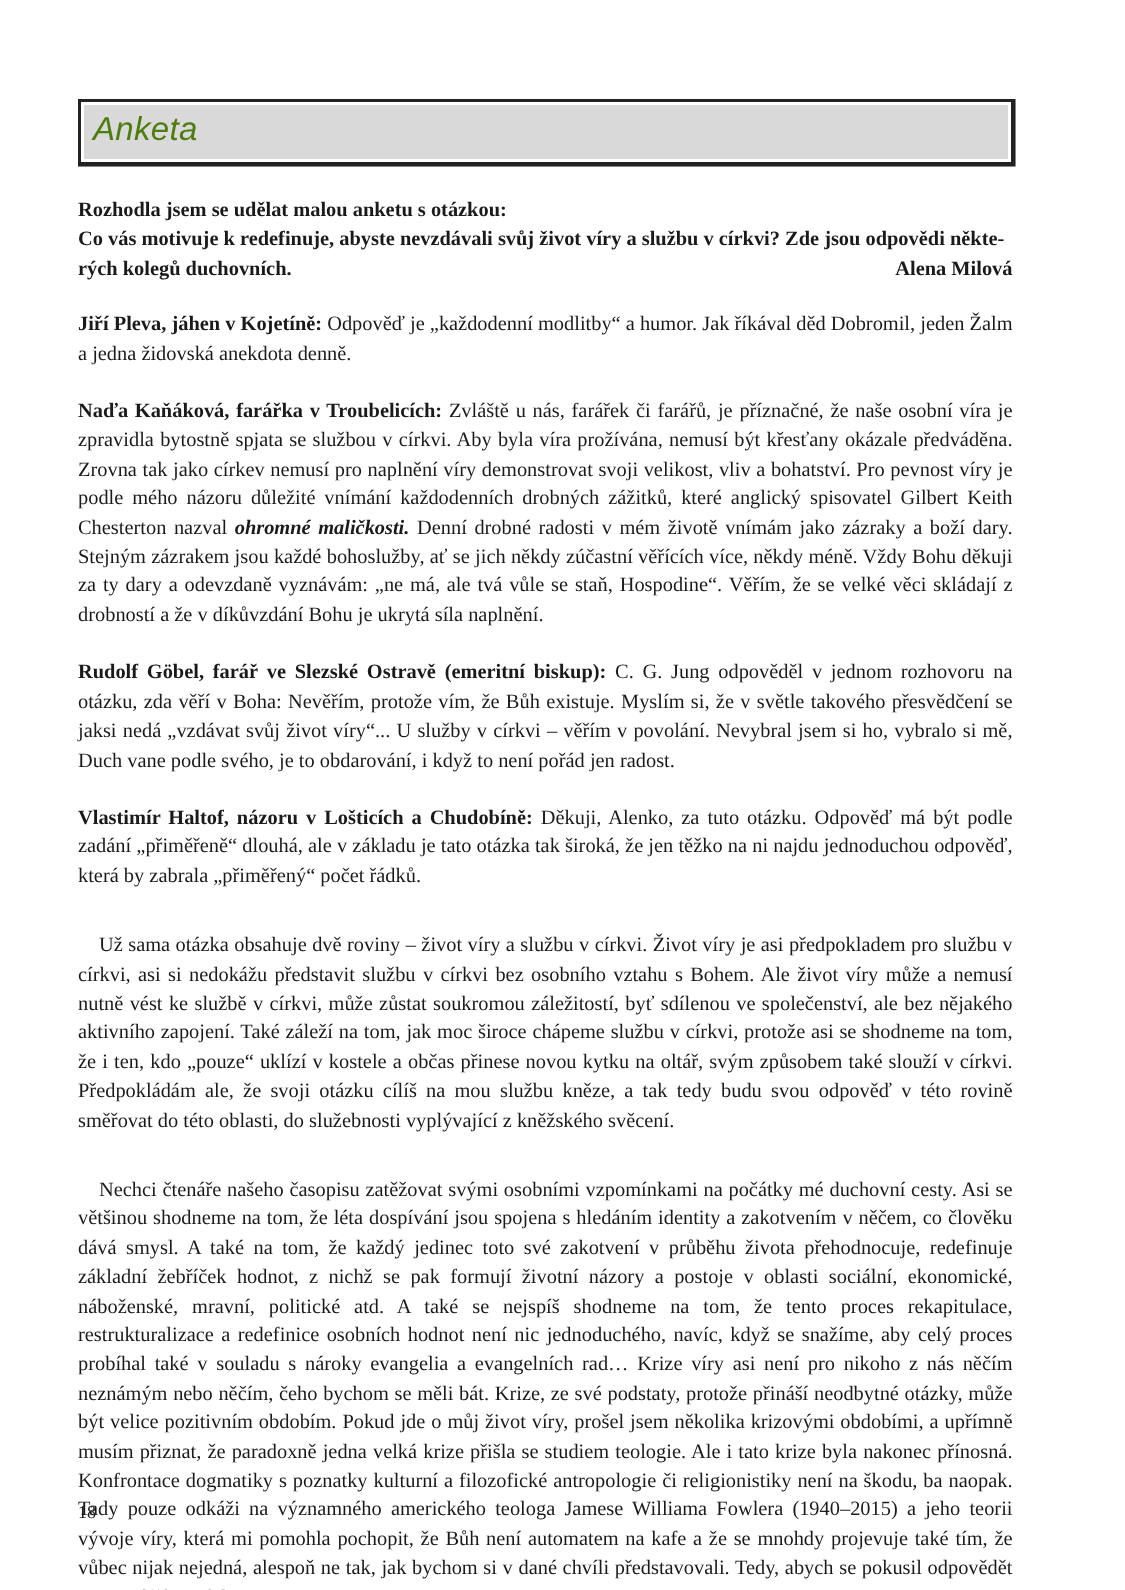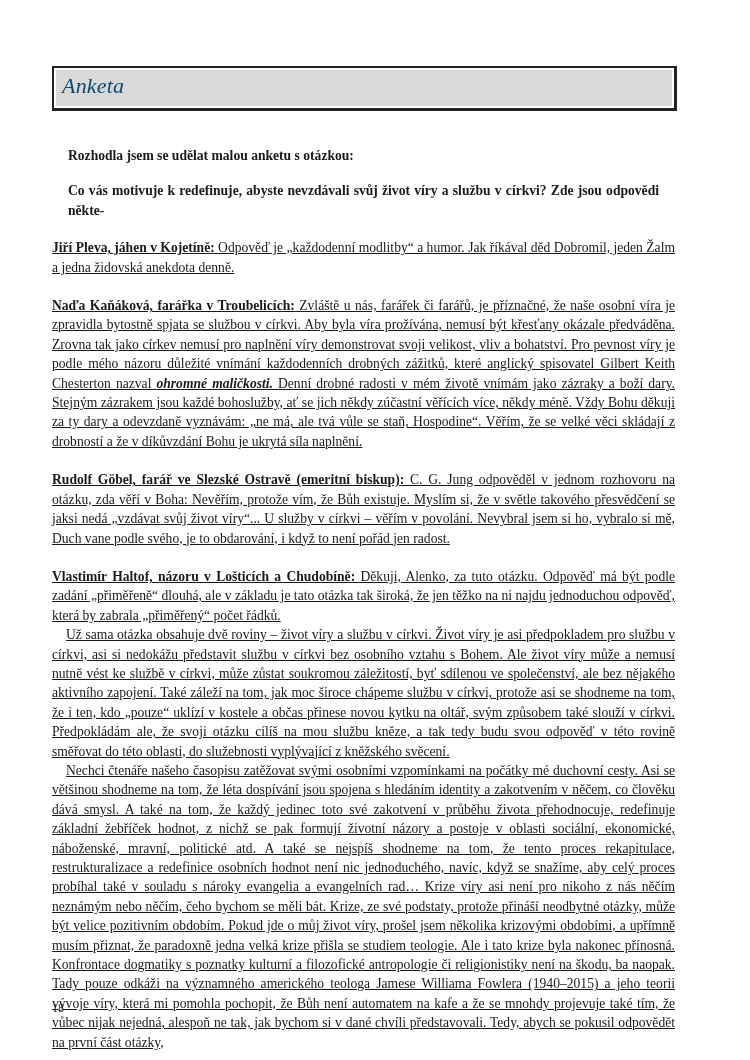--- a/index.html
+++ b/index.html
@@ -5,45 +5,49 @@
   html, body { margin: 0; padding: 0; background: #ffffff; }
   body { width: 750px; height: 1060px; position: relative; overflow: hidden;
          font-family: "Liberation Serif", "DejaVu Serif", serif; color: #1a1a1a; }
   .header-box {
     position: absolute; left: 52px; top: 66px; width: 620px; height: 40px;
     background: #d9d9d9; border: 2px solid #222; border-right-width: 3px; border-bottom-width: 3px;
     box-shadow: inset 0 0 0 2px #ffffff;
   }
   .header-title {
     position: absolute; left: 8px; top: 5px;
-    font-family: Liberation Serif, serif; font-style: italic;
-    font-size: 22px; color: #0c4a6e; letter-spacing: 0.2px;
+    font-family: Liberation Sans, sans-serif; font-style: italic;
+    font-size: 22px; color: #4d7c0f; letter-spacing: 0.2px;
   }
   .content { position: absolute; left: 52px; top: 130px; width: 623px; font-size: 13.6px; line-height: 19.4px; }
   .intro { font-weight: bold; margin: 0 0 18px 0; }
-  .intro p { margin: 16px; }
+  .intro p { margin: 0; }
   .intro .q { text-align: justify; }
   .intro .last { display: flex; justify-content: space-between; }
-  .answer { margin: 0 0 19px 0; text-align: justify; text-decoration: underline; }
+  .answer { margin: 0 0 19px 0; text-align: justify; }
   .answer p { margin: 0; text-align: justify; }
-  .answer p.indent { text-indent: 14px; }
+  .answer p.indent { text-indent: 14px; margin-top: 27px; }
   .name { font-weight: bold; }
   .page-number { position: absolute; left: 52px; top: 1001px; font-size: 12px; font-family: Liberation Serif, serif; }
 </style>
 </head>
 <body>
 
 <div class="header-box">
   <span class="header-title">Anketa</span>
 </div>
 
 <div class="content">
   <div class="intro">
     <p>Rozhodla jsem se udělat malou anketu s otázkou:</p>
     <p class="q">Co vás motivuje k redefinuje, abyste nevzdávali svůj život víry a službu v církvi? Zde jsou odpovědi někte-</p>
+    <p class="last">
+      <span>rých kolegů duchovních.</span>
+      <span>Alena Milová</span>
+    </p>
   </div>
 
   <div class="answer">
     <p><span class="name">Jiří Pleva, jáhen v Kojetíně:</span><span> Odpověď je „každodenní modlitby“ a humor. Jak říkával děd Dobromil, jeden Žalm a jedna židovská anekdota denně.</span></p>
   </div>
 
   <div class="answer">
     <p><span class="name">Naďa Kaňáková, farářka v Troubelicích:</span><span> Zvláště u nás, farářek či farářů, je příznačné, že naše osobní víra je zpravidla bytostně spjata se službou v církvi. Aby byla víra prožívána, nemusí být křesťany okázale předváděna. Zrovna tak jako církev nemusí pro naplnění víry demonstrovat svoji velikost, vliv a bohatství. Pro pevnost víry je podle mého názoru důležité vnímání každodenních drobných zážitků, které anglický spisovatel Gilbert Keith Chesterton nazval </span><i><b>ohromné maličkosti.</b></i><span> Denní drobné radosti v mém životě vnímám jako zázraky a boží dary. Stejným zázrakem jsou každé bohoslužby, ať se jich někdy zúčastní věřících více, někdy méně. Vždy Bohu děkuji za ty dary a odevzdaně vyznávám: „ne má, ale tvá vůle se staň, Hospodine“. Věřím, že se velké věci skládají z drobností a že v díkůvzdání Bohu je ukrytá síla naplnění.</span></p>
   </div>
 

